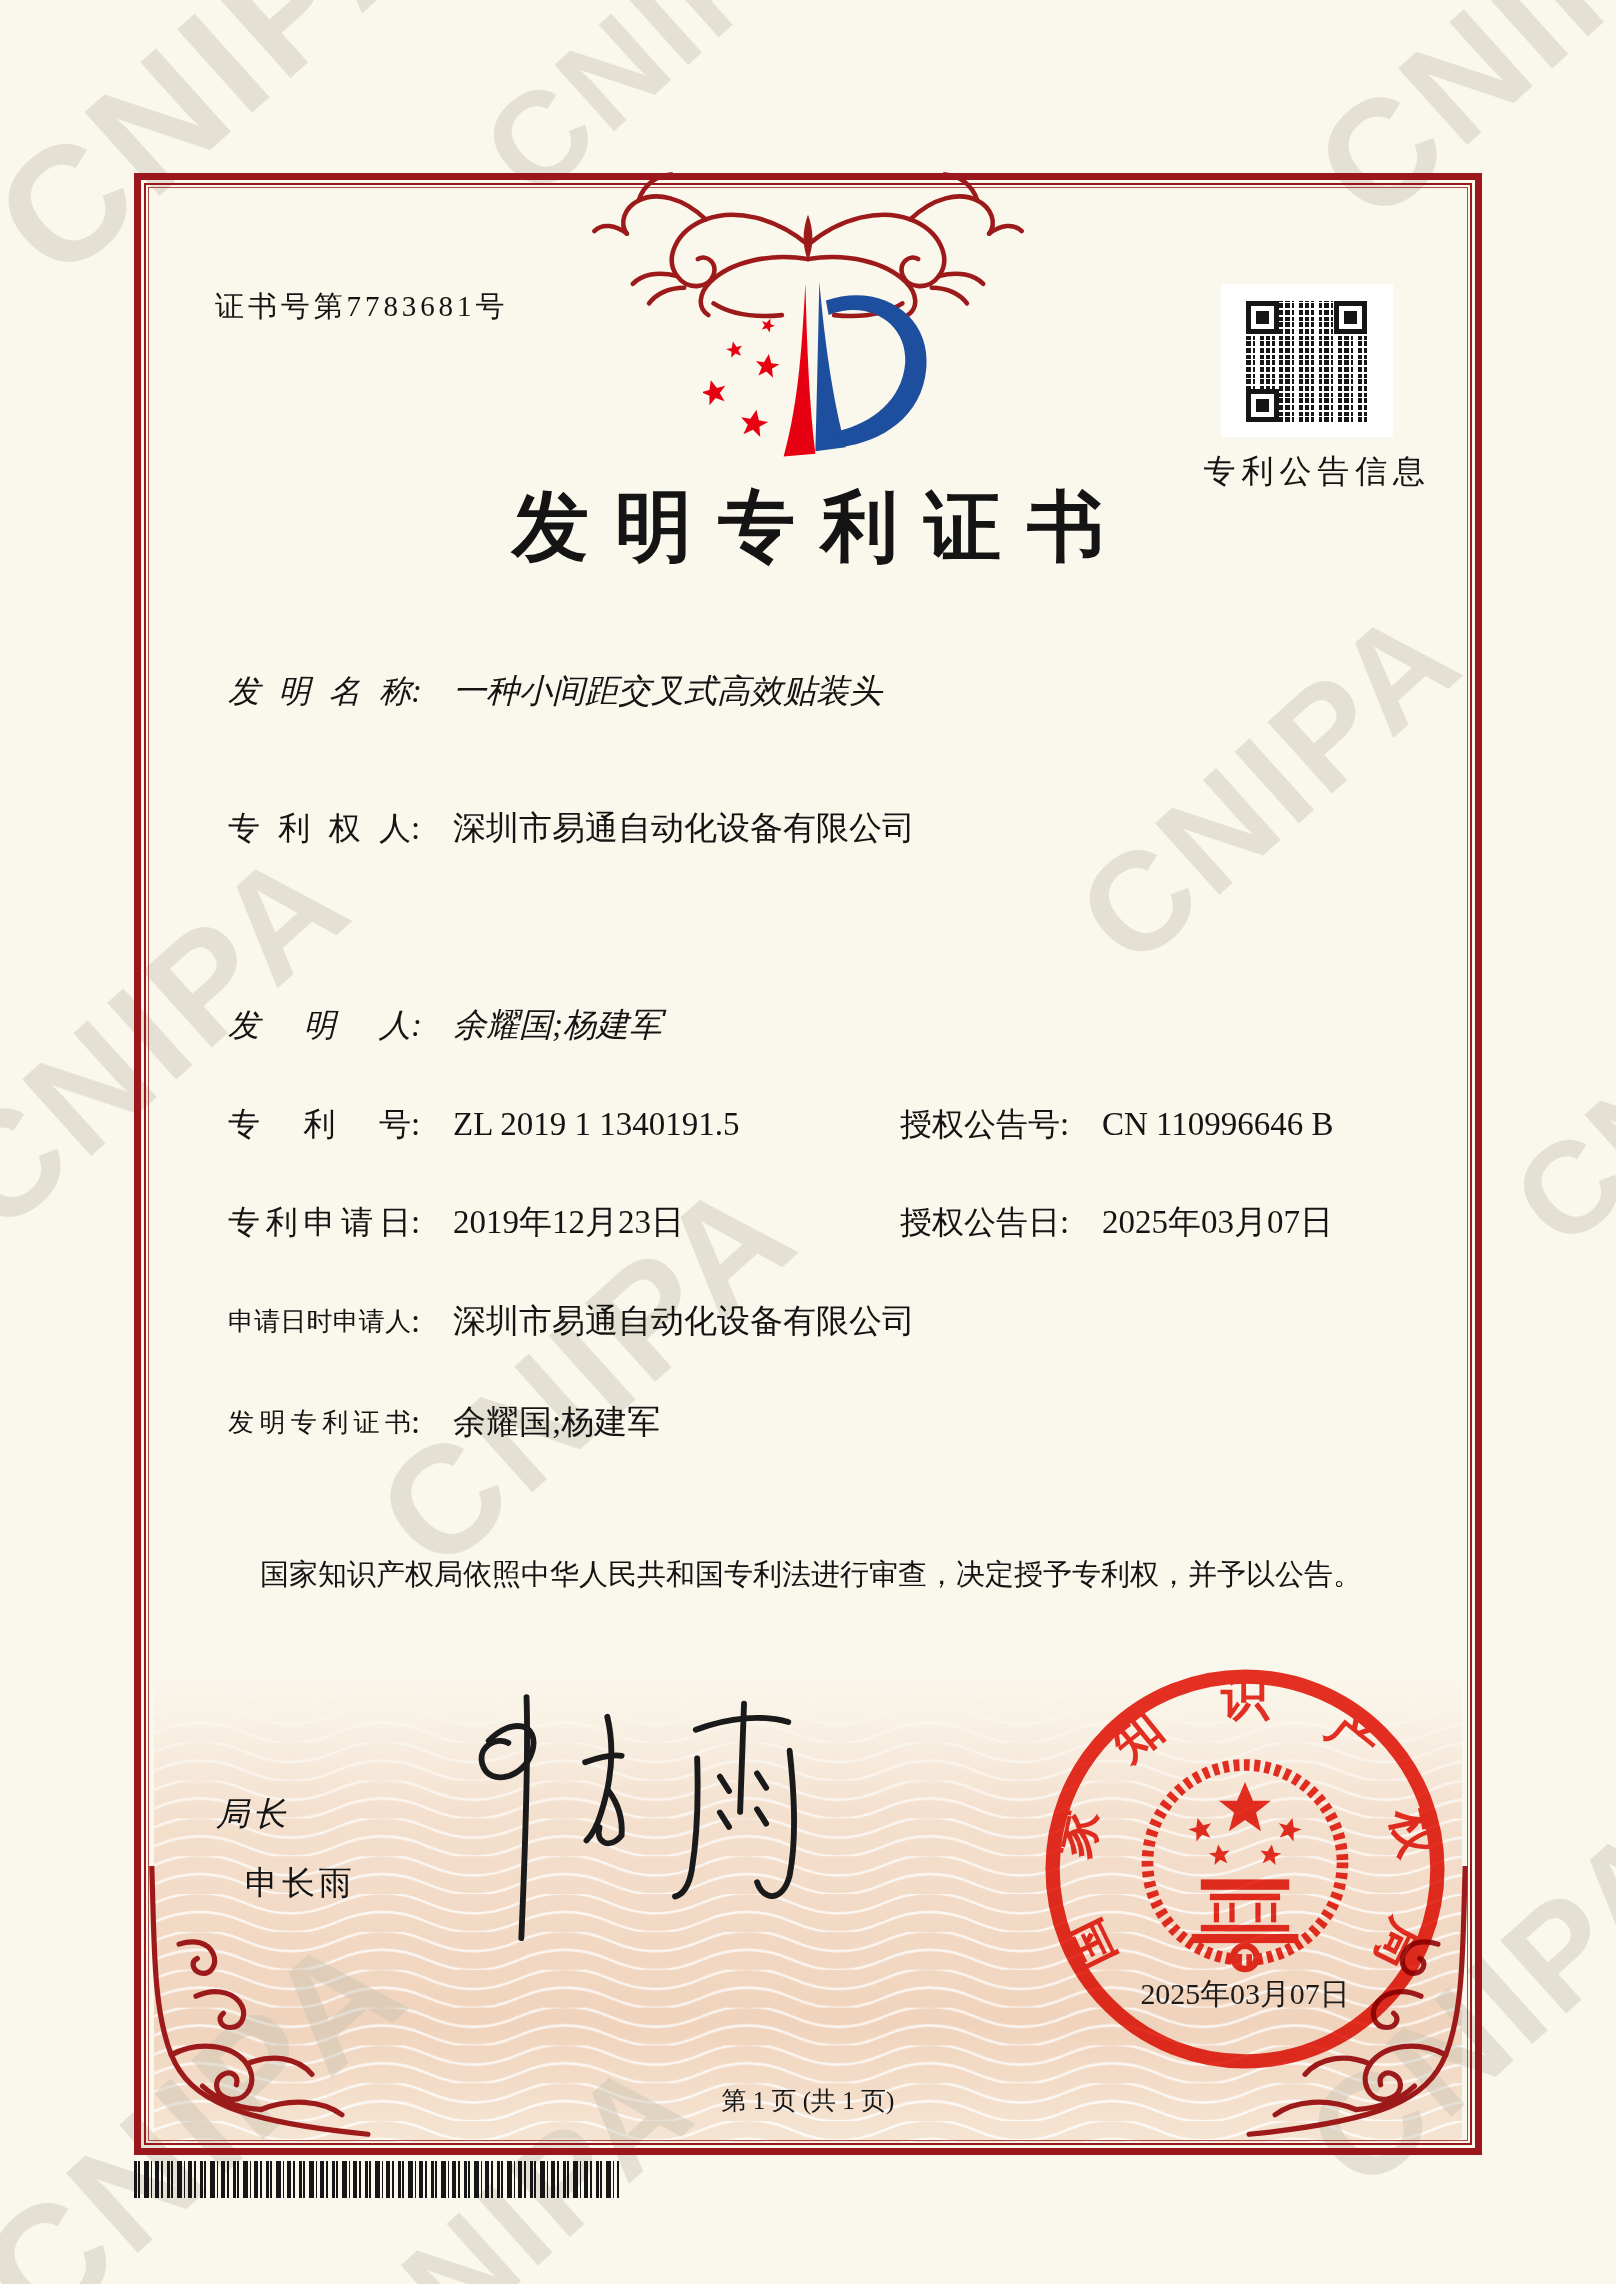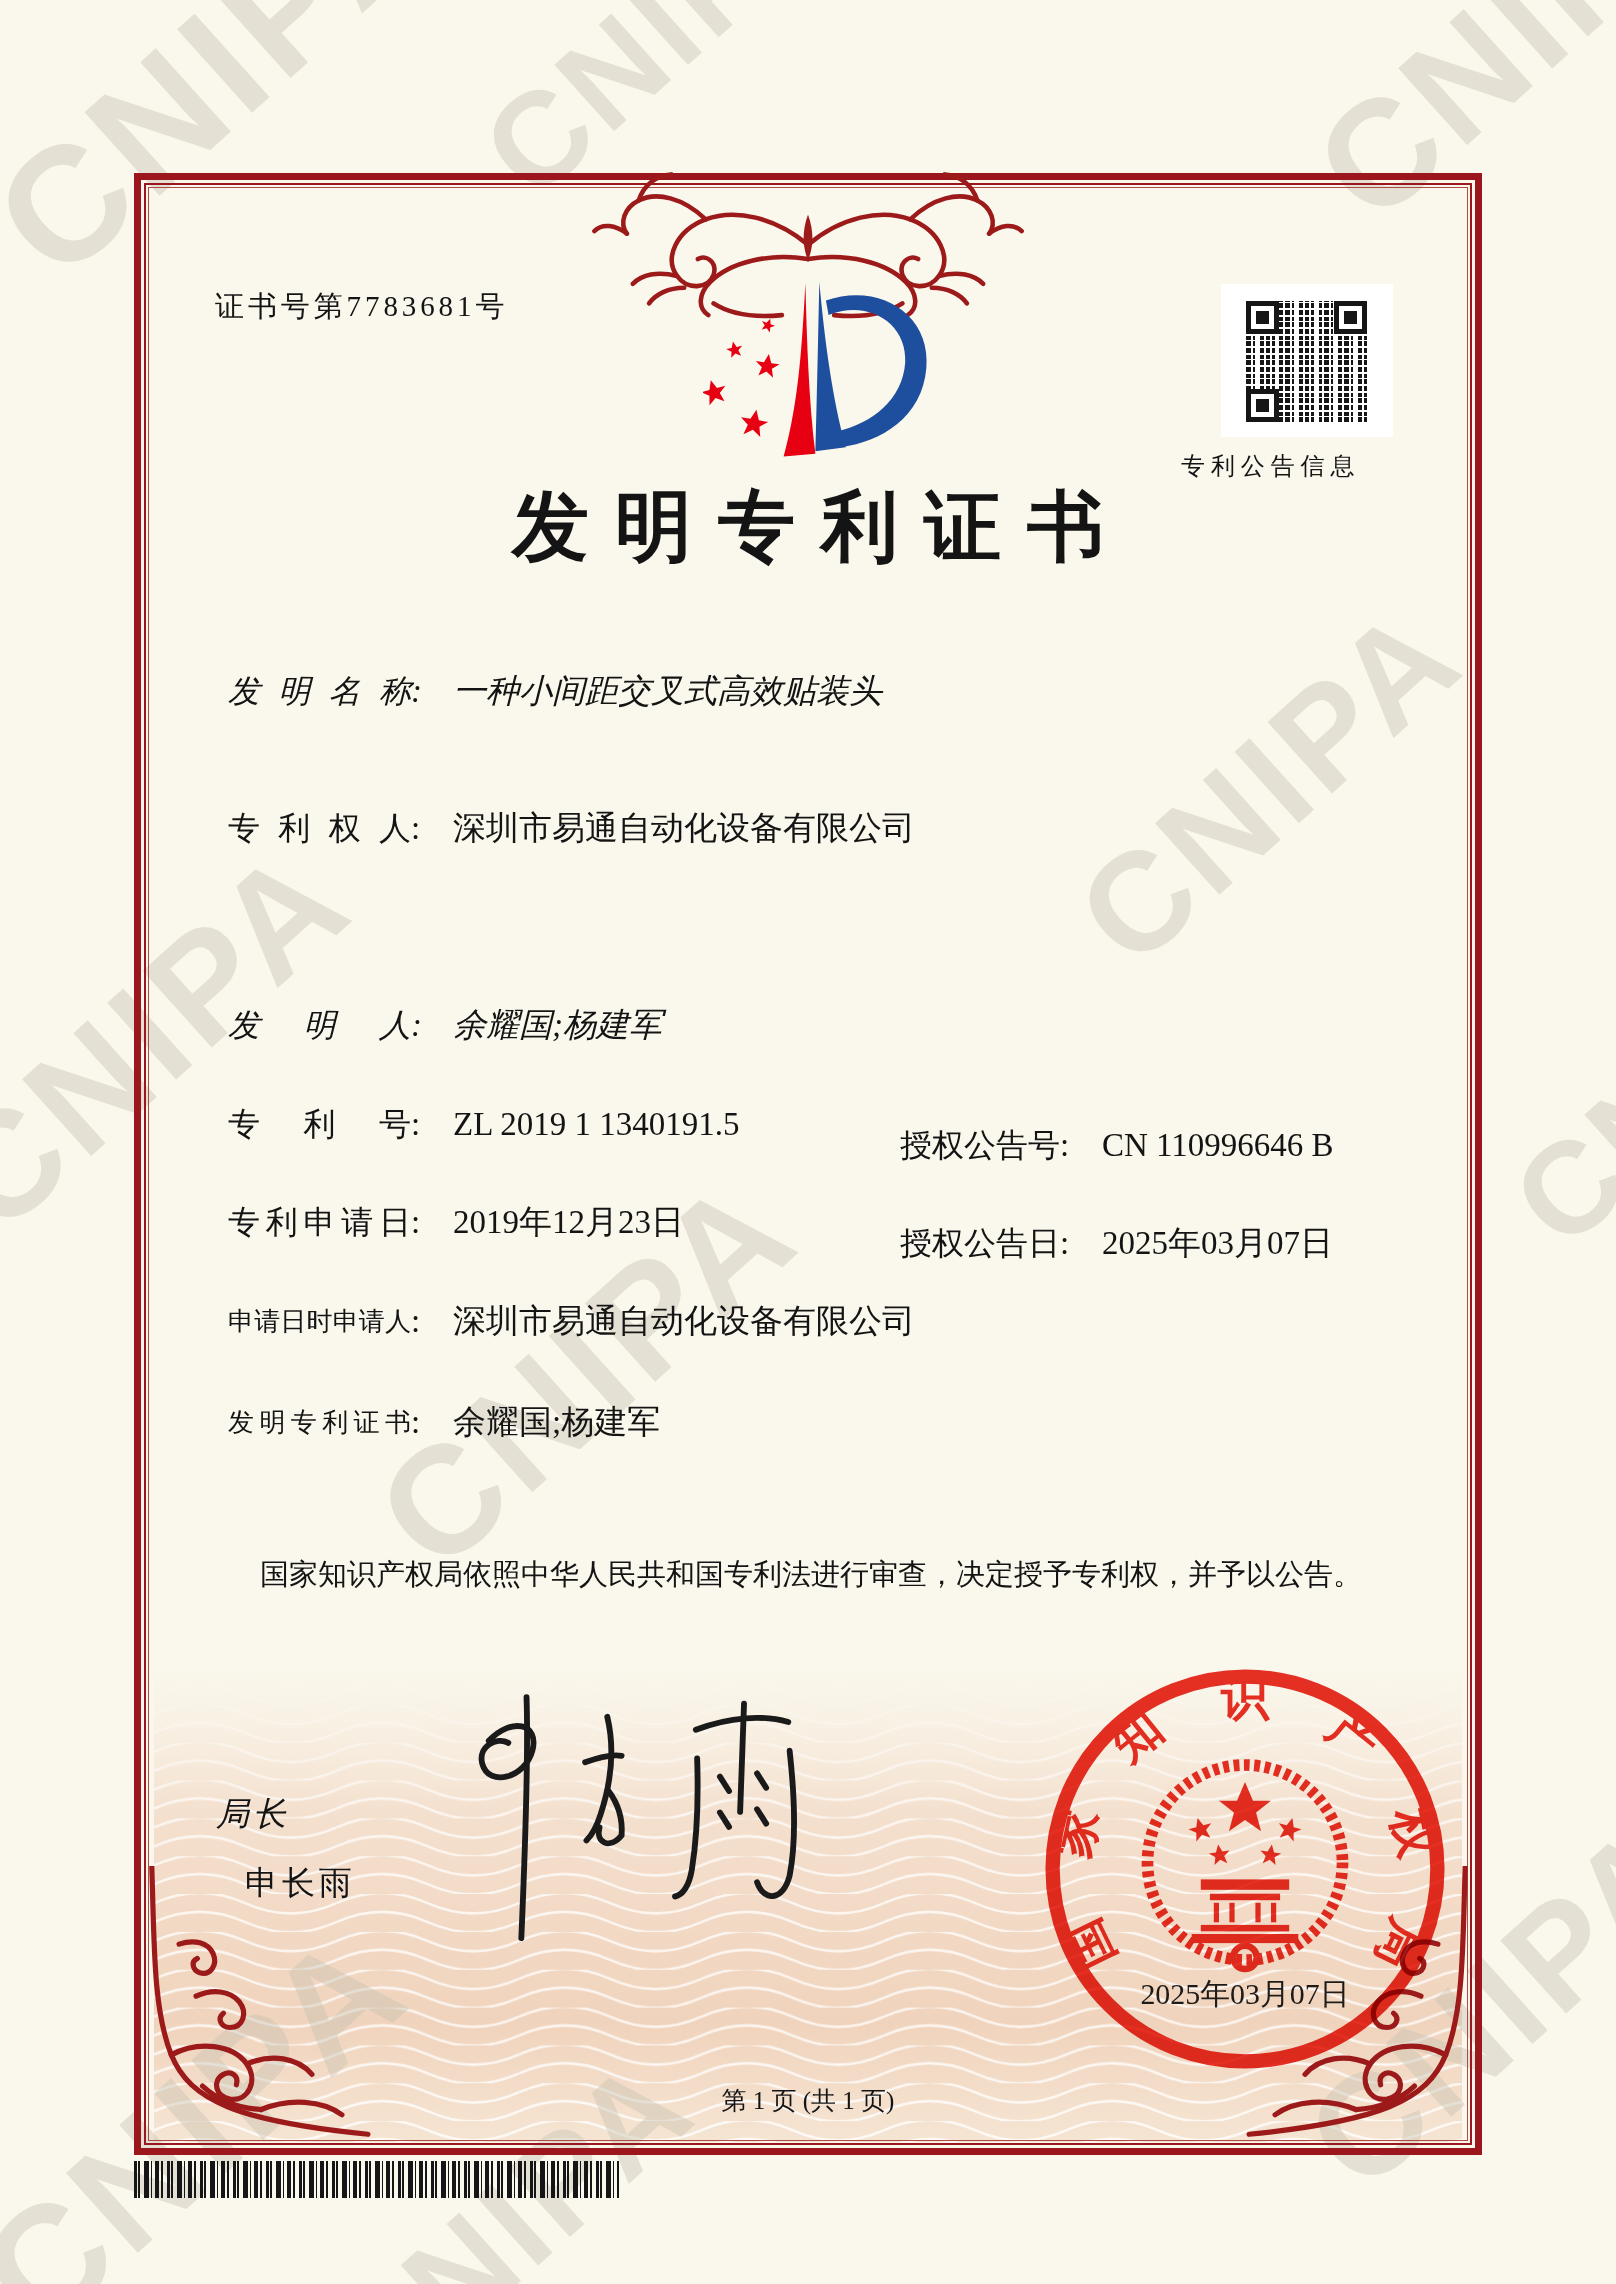--- a/index.html
+++ b/index.html
@@ -26,34 +26,34 @@
   
   .certno{position:absolute;left:215px;top:287px;font-size:29px;letter-spacing:3.9px;z-index:5;}
   .logo{position:absolute;left:703px;top:280px;width:228px;height:183px;z-index:5;}
   .qrbox{position:absolute;left:1221px;top:284px;width:172px;height:153px;background:#ffffff;z-index:5;}
   .qr{position:absolute;left:25px;top:17px;width:121px;height:121px;
       background:
         repeating-linear-gradient(0deg, rgba(0,0,0,0) 0 4.6px, #fff 4.6px 6.5px, rgba(0,0,0,0) 6.5px 10.4px, #fff 10.4px 12.4px, rgba(0,0,0,0) 12.4px 17px, #fff 17px 19px),
         repeating-linear-gradient(90deg, #161616 0 4.6px, rgba(0,0,0,0) 4.6px 6.5px, #161616 6.5px 9px, rgba(0,0,0,0) 9px 13.7px, #161616 13.7px 17.6px, rgba(0,0,0,0) 17.6px 19.6px);}
   .fndr{position:absolute;width:33px;height:33px;border:5.9px solid #161616;background:#fff;box-sizing:border-box;}
   .fndr::after{content:"";position:absolute;inset:4.6px;background:#161616;}
-  .qrlabel{position:absolute;left:1181px;top:450px;width:250px;text-align:left;
-           font-size:24px;letter-spacing:5.9px;z-index:5;}
+  .qrlabel{position:absolute;left:1181px;top:450px;width:250px;text-align:right;
+           font-size:32px;letter-spacing:5.9px;z-index:5;}
   .title{position:absolute;left:0;right:0;top:476px;text-align:center;font-size:77px;
          font-weight:bold;letter-spacing:26px;padding-left:26px;z-index:5;}
 
   
   .row{position:absolute;left:228px;right:143px;font-size:33px;z-index:5;line-height:51px;}
   .flabel{display:inline-block;width:183px;text-align:justify;text-align-last:justify;
           vertical-align:top;font-size:32px;}
   .flabel.long{font-size:26px;}
   .colon{display:inline-block;width:42px;vertical-align:top;}
   .fvalue{display:inline-block;vertical-align:top;}
   .fvalue.wrap{width:809px;}
-  .half-right{position:absolute;left:672px;top:0;margin-top:21px;}
+  .half-right{position:absolute;left:672px;top:0;}
   .half-right .rlabel{display:inline-block;vertical-align:top;font-size:32px;}
 
   
   .legal{position:absolute;left:203px;top:1544px;width:1211px;font-size:29px;
          line-height:60px;z-index:5;}
   .legal .l1{text-indent:57px;text-align:justify;}
   .legal .l2{text-align:justify;}
 
   
   .director{position:absolute;left:216px;top:1792px;font-size:33px;z-index:5;

